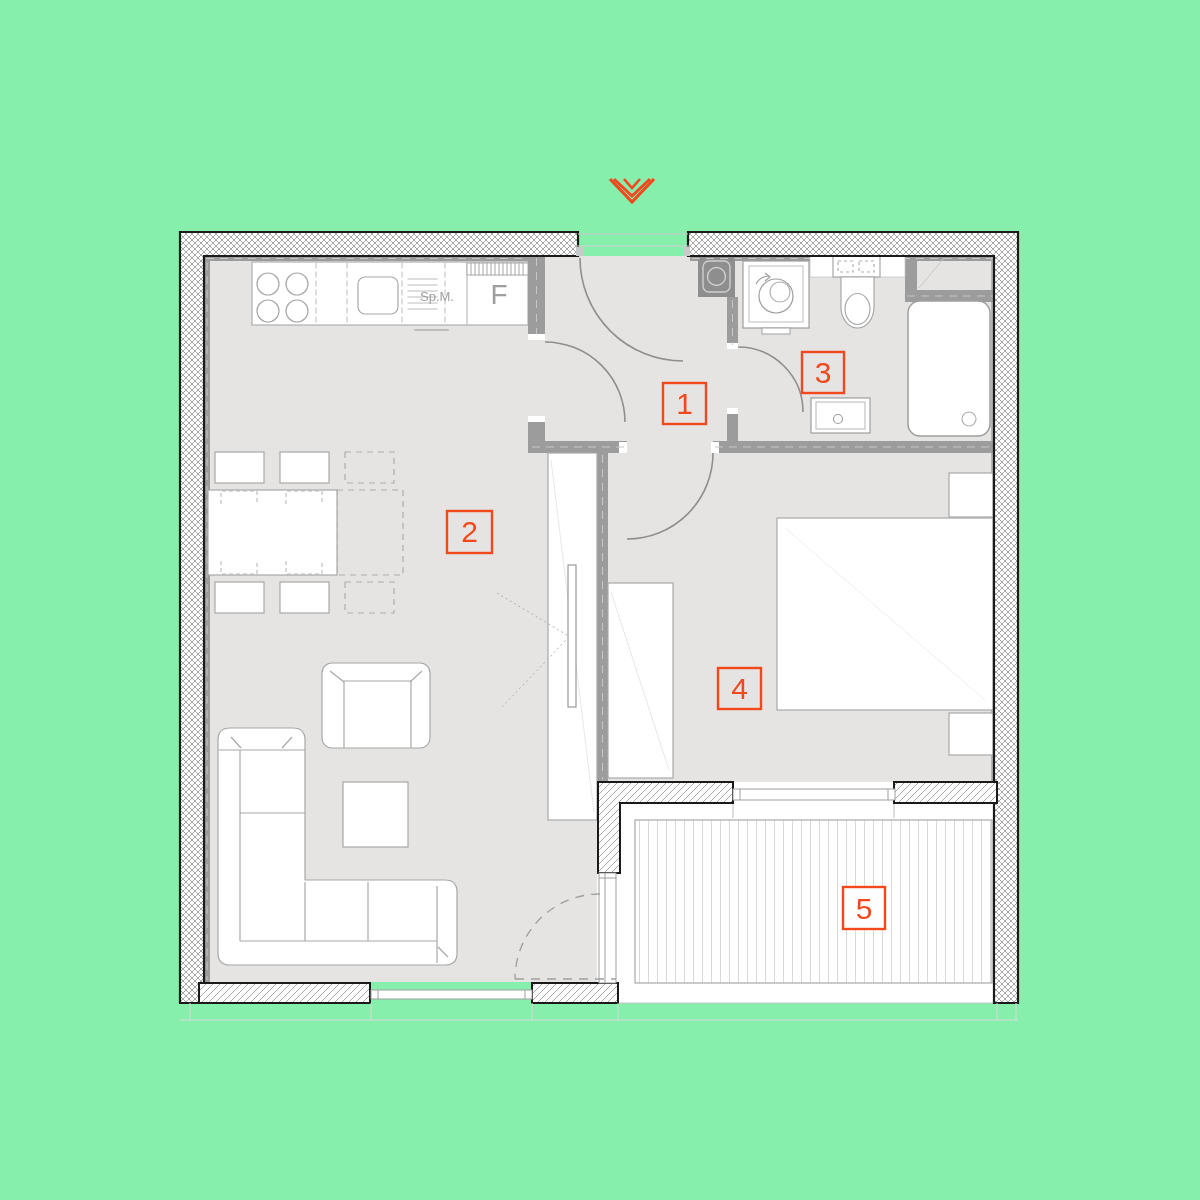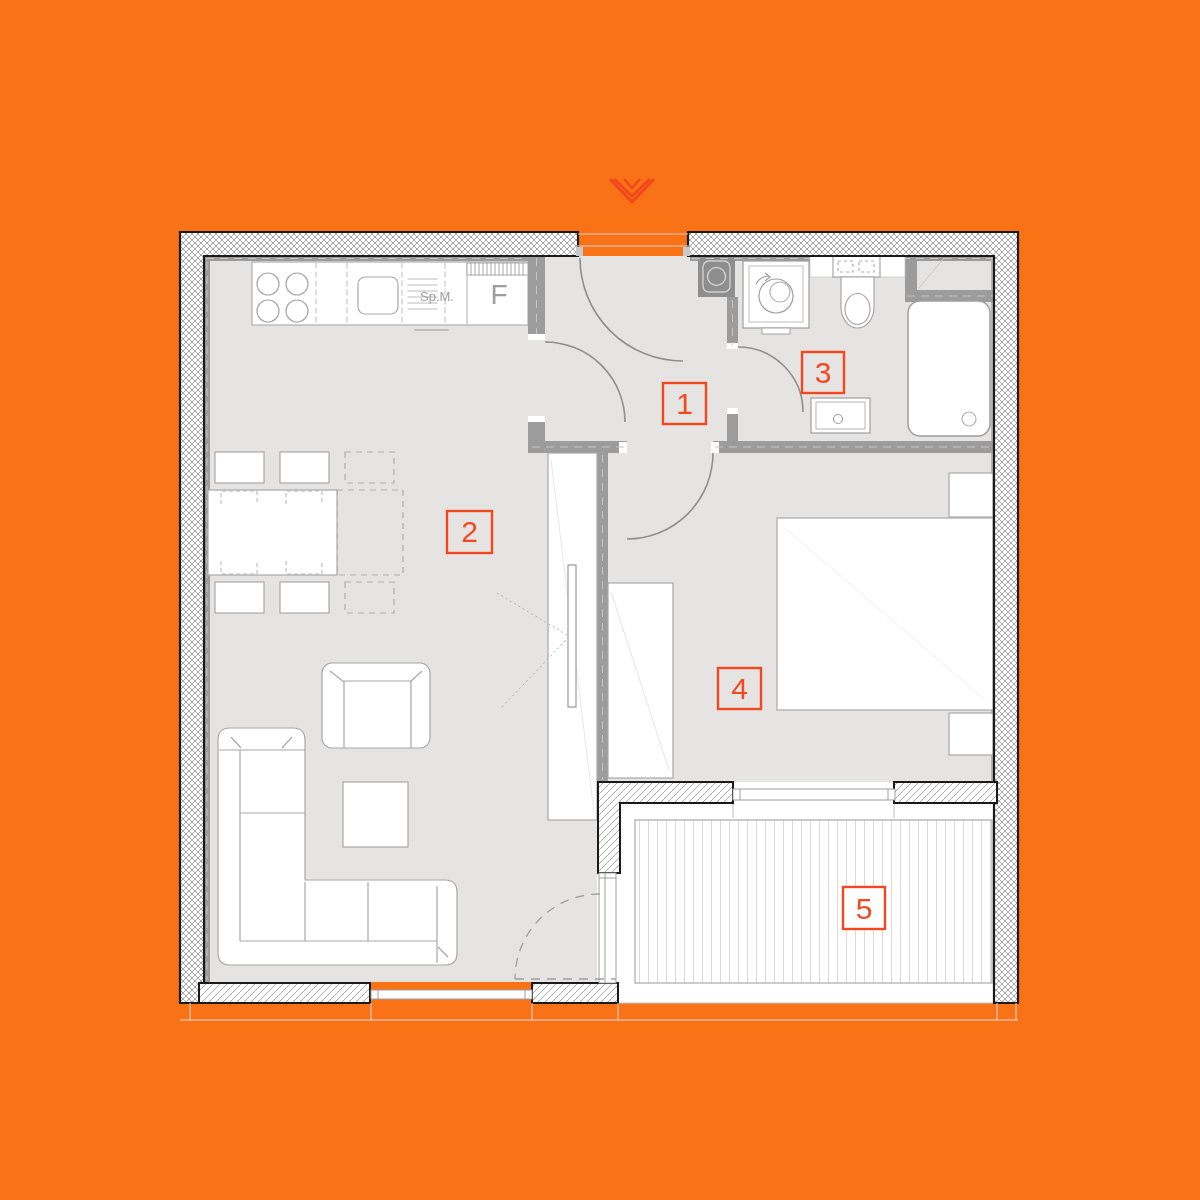--- a/index.html
+++ b/index.html
@@ -1,16 +1,16 @@
 <!DOCTYPE html>
 <html><head>
 <meta charset="utf-8">
 <style>
   html,body{margin:0;padding:0;background:#ffffff;}
-  .stage{position:relative;width:1200px;height:1200px;background:#f97316;overflow:hidden;
+  .stage{position:relative;width:1200px;height:1200px;background:#86efac;overflow:hidden;
          font-family:"Liberation Sans", sans-serif;}
   svg text{font-family:"Liberation Sans", sans-serif;}
   .room-num{font-size:30px;fill:#f2481e;}
   .kitchen-label{fill:#9e9e9e;}
 </style>
 </head>
 <body>
 
 <div class="stage">
 <svg width="1200" height="1200" viewBox="0 0 1200 1200">

